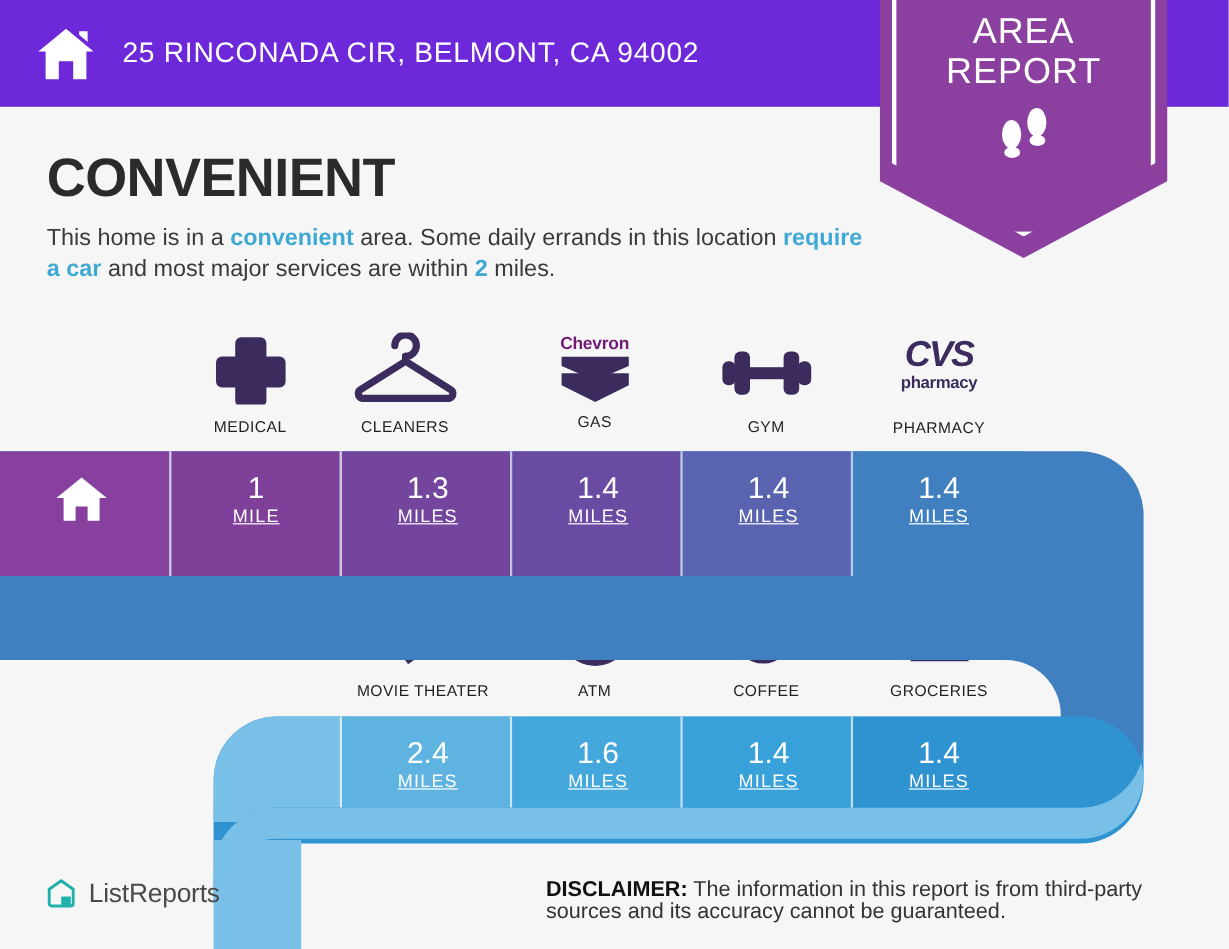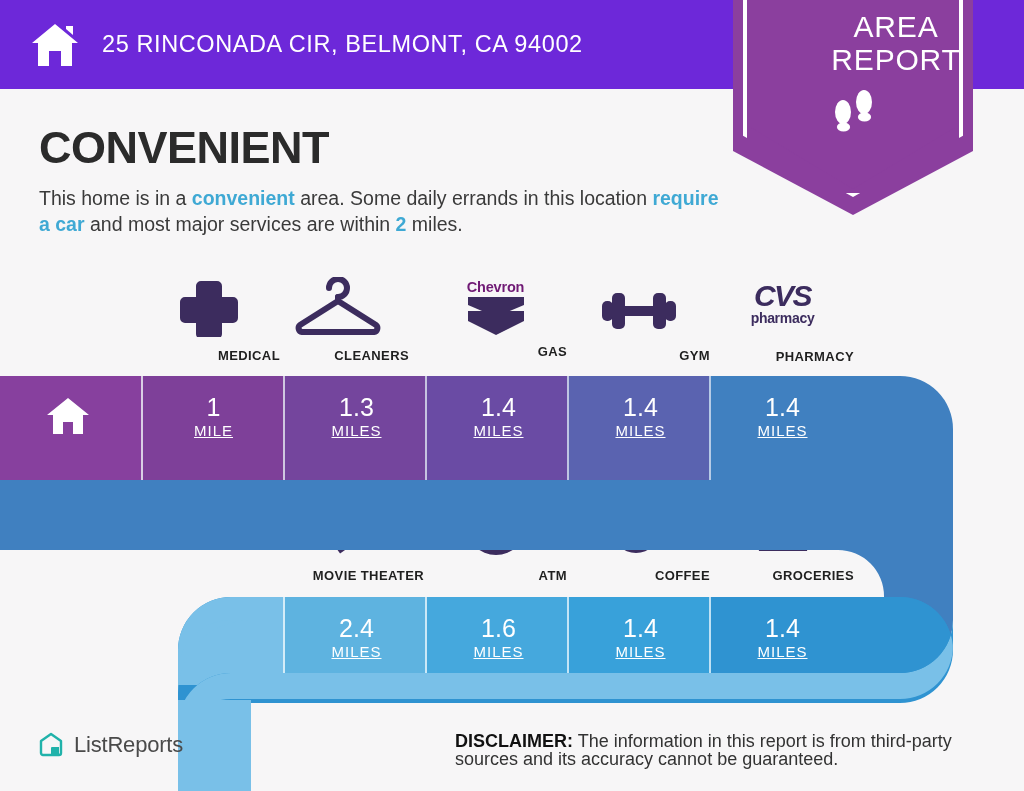--- a/index.html
+++ b/index.html
@@ -37,38 +37,38 @@
   }
   .badge-inner::before{
     content:"";position:absolute;left:4px;top:-6px;right:4px;bottom:4px;
     background:#8b3f9e;
     -webkit-clip-path:polygon(0 0,100% 0,100% 70%,50% 100%,0 70%);
     clip-path:polygon(0 0,100% 0,100% 70%,50% 100%,0 70%);
   }
   .badge-text{
     position:absolute;left:0;top:24px;width:240px;text-align:center;
     color:#fff;font-size:30px;line-height:33px;font-weight:400;
-    letter-spacing:.8px;z-index:3;padding-left:43px;
+    letter-spacing:.8px;z-index:3;
   }
   .badge-feet{position:absolute;left:96px;top:100px;width:52px;height:52px;z-index:3;}
   
   .headline{
     position:absolute;left:39px;top:122px;
     font-size:45px;font-weight:bold;color:#2b2b2b;letter-spacing:-.5px;
   }
   .subtext{
     position:absolute;left:39px;top:186px;width:690px;
     font-size:19.5px;line-height:25.5px;color:#3a3a3a;
   }
   .hl{color:#3fa9d4;font-weight:bold;}
   
   .icon-cell{position:absolute;text-align:center;width:143px;}
   .icon-box{height:62px;display:flex;align-items:flex-end;justify-content:center;}
   .icon-label{
-    margin-top:11px;font-size:13px;font-weight:bold;color:#1f1f1f;letter-spacing:.4px;text-align:right;
+    margin-top:11px;font-size:13px;font-weight:normal;color:#1f1f1f;letter-spacing:.4px;
   }
   
   .bars{position:absolute;left:0;top:0;width:1024px;height:791px;z-index:1;}
   .seglabel{position:absolute;text-align:center;width:143px;color:#ffffff;z-index:3;}
   .seglabel .num{font-size:25px;line-height:27px;font-weight:400;}
   .seglabel .unit{font-size:15px;letter-spacing:1px;font-weight:400;margin-top:1px;text-decoration:underline;}
   .row1-house{position:absolute;left:46px;top:396px;width:44px;height:40px;z-index:3;}
   
   .logo{position:absolute;left:38px;top:731px;display:flex;align-items:center;z-index:4;}
   .logo-text{margin-left:10px;font-size:22px;color:#4a4a4a;letter-spacing:-.2px;}

